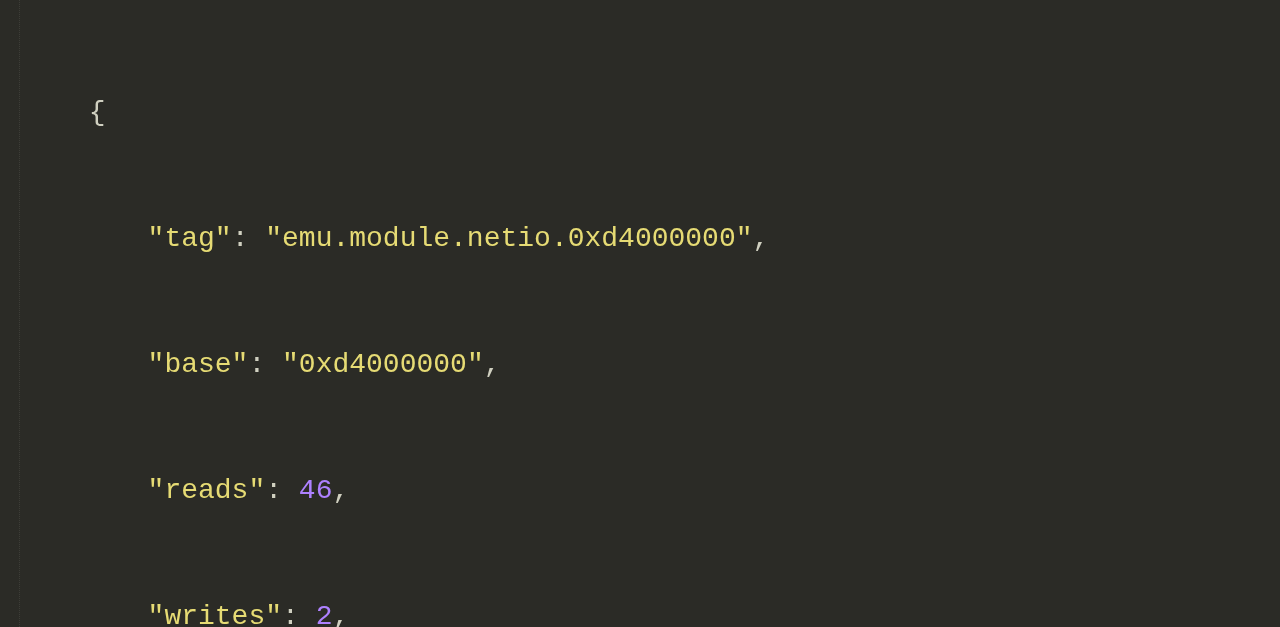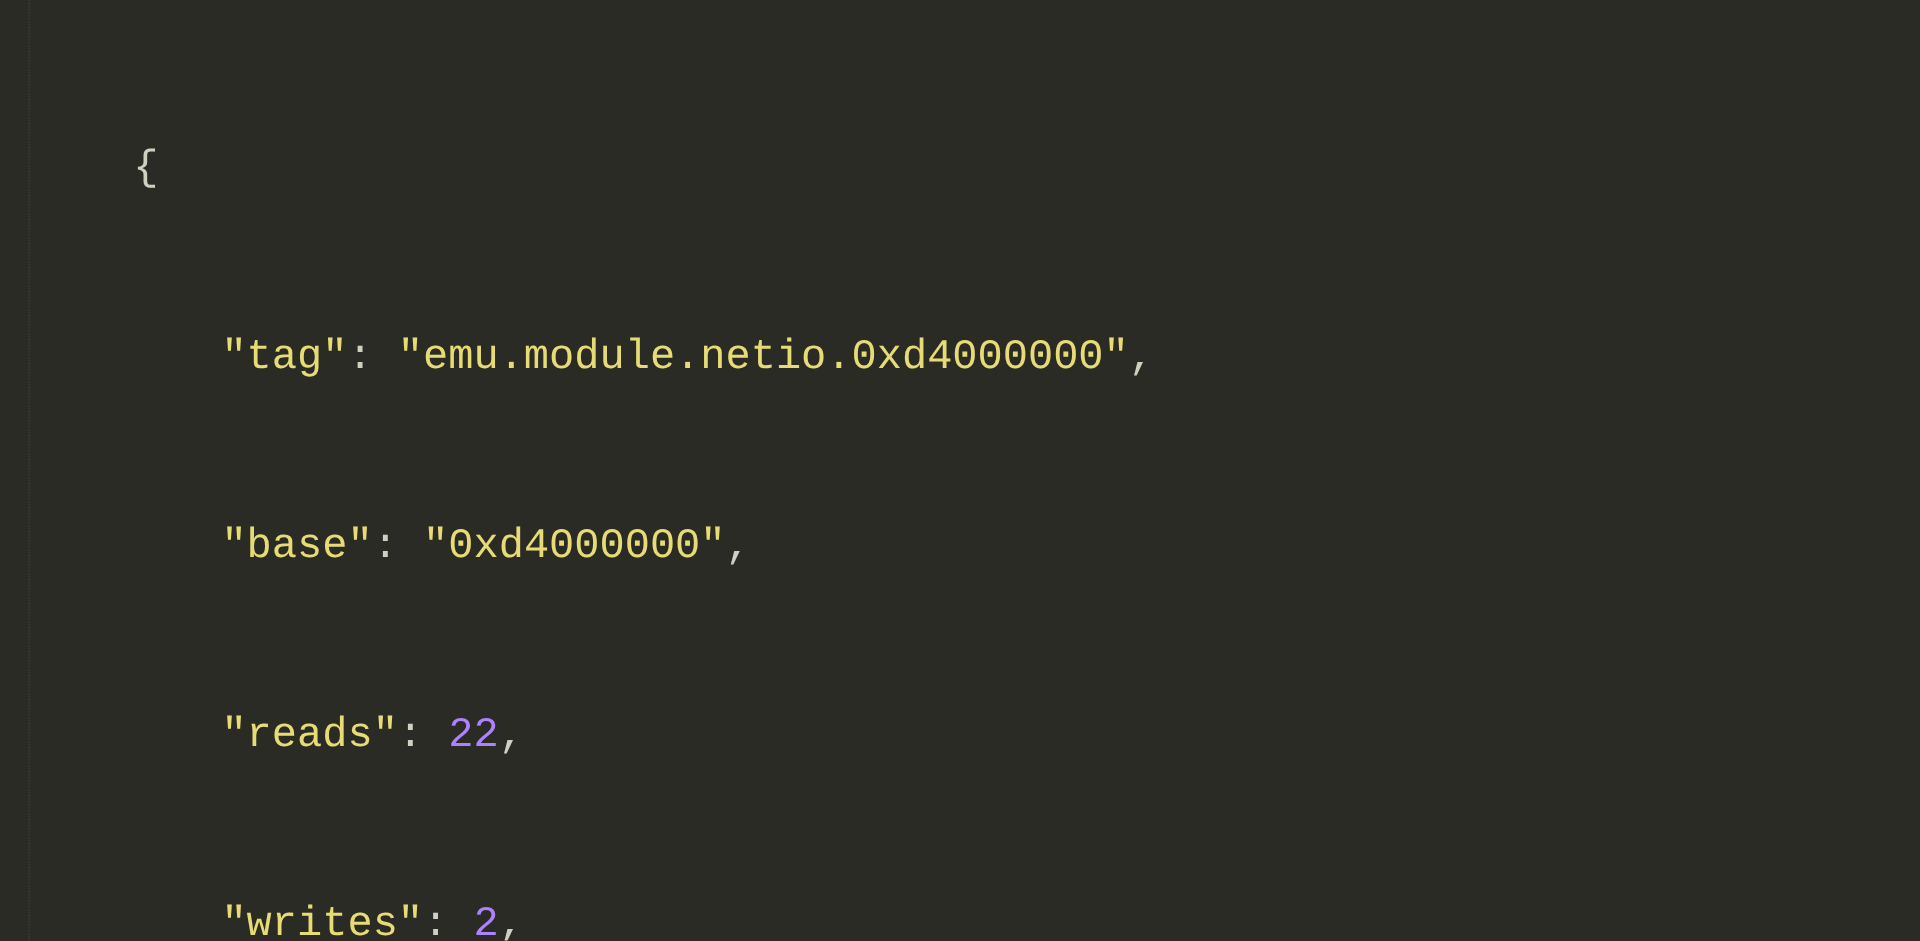--- a/index.html
+++ b/index.html
@@ -58,21 +58,21 @@
   </style>
 </head>
 <body>
 
 <div class="gutter"></div>
 
 <div class="code-container">
   <span class="line indent1"><span class="brace">{</span></span>
   <span class="line indent2"><span class="key">"tag"</span><span class="punct">: </span><span class="string">"emu.module.netio.0xd4000000"</span><span class="punct">,</span></span>
   <span class="line indent2"><span class="key">"base"</span><span class="punct">: </span><span class="string">"0xd4000000"</span><span class="punct">,</span></span>
-  <span class="line indent2"><span class="key">"reads"</span><span class="punct">: </span><span class="number">22</span><span class="punct">,</span></span>
+  <span class="line indent2"><span class="key">"reads"</span><span class="punct">: </span><span class="number">46</span><span class="punct">,</span></span>
   <span class="line indent2"><span class="key">"writes"</span><span class="punct">: </span><span class="number">2</span><span class="punct">,</span></span>
   
   
   
   
   
   
   
   
   

